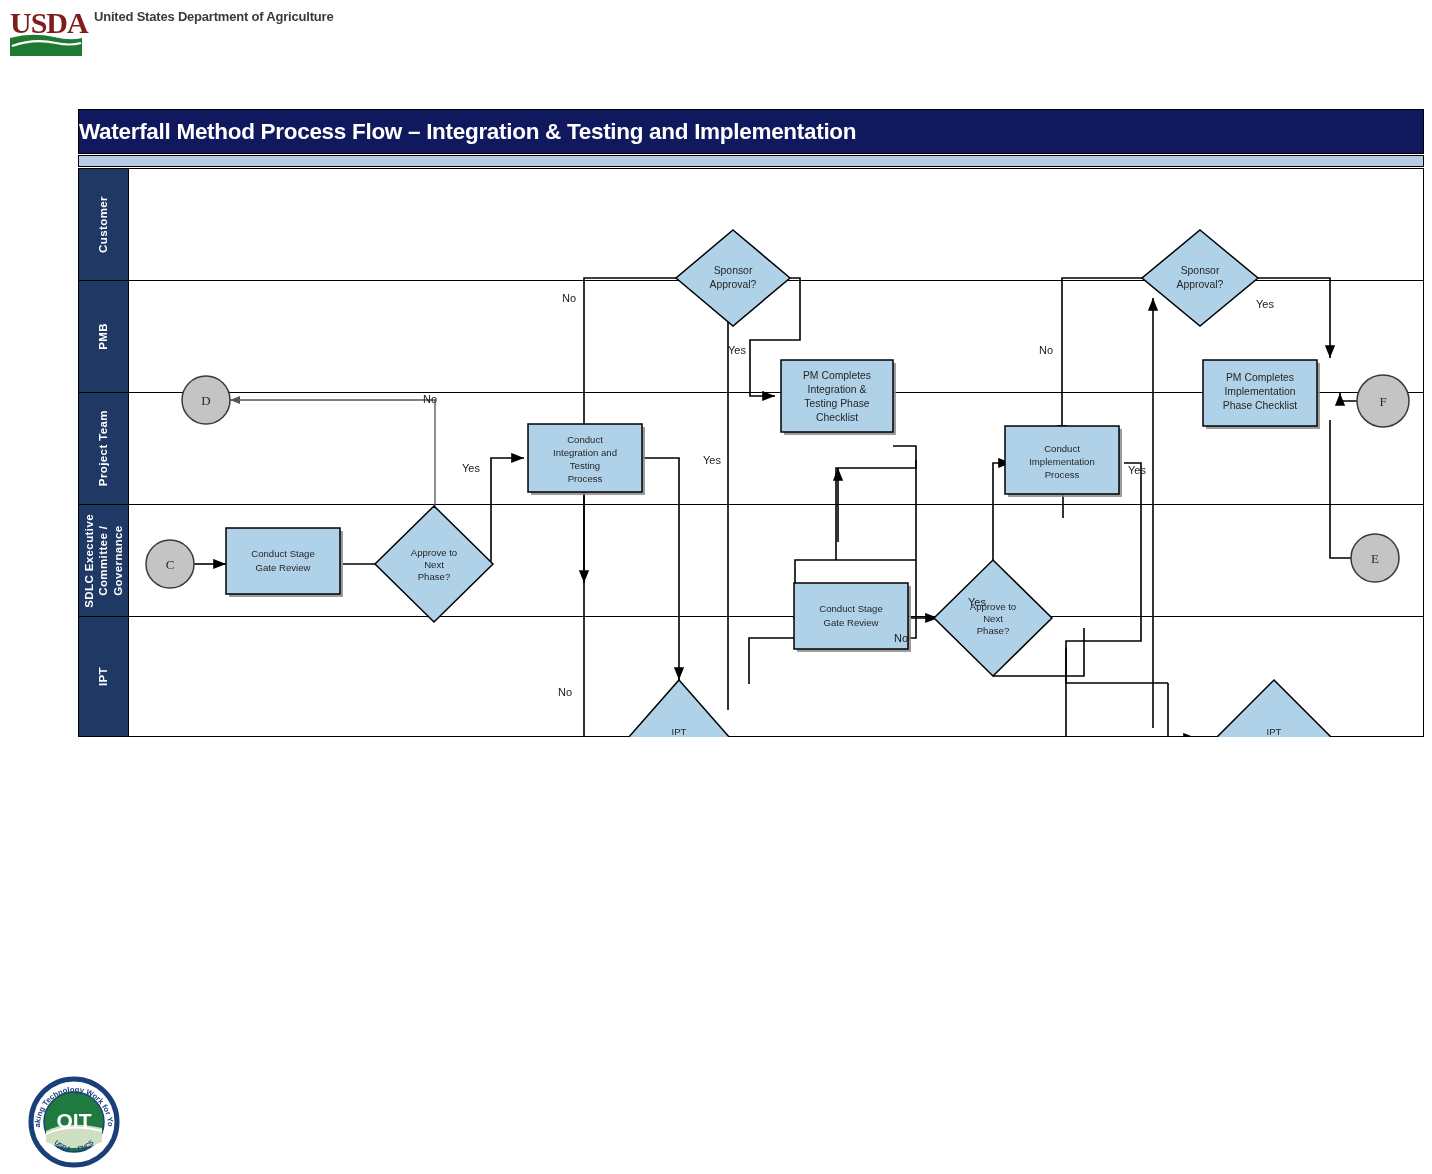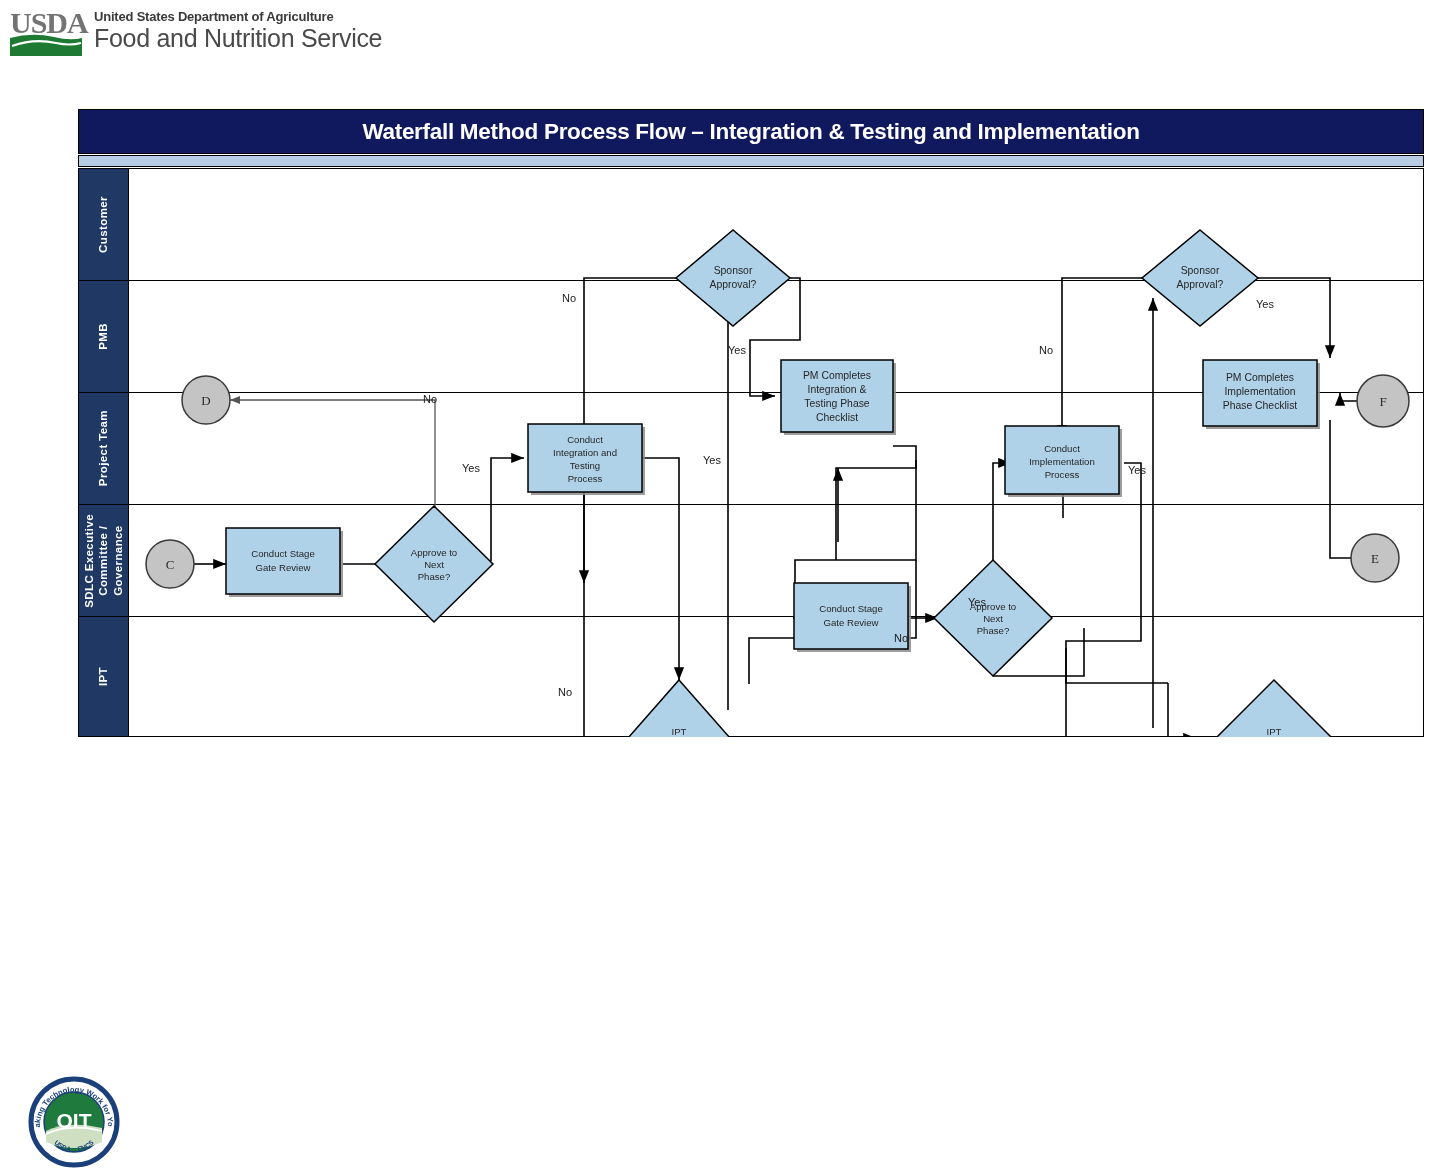--- a/index.html
+++ b/index.html
@@ -1,29 +1,29 @@
 <!DOCTYPE html>
 <html><head>
 <meta charset="utf-8">
 <style>
   html,body{margin:0;padding:0;background:#ffffff;}
   body{width:1432px;height:1174px;font-family:"Liberation Sans",sans-serif;position:relative;overflow:hidden;}
 
   
   #usda-header{position:absolute;left:10px;top:8px;display:flex;align-items:flex-start;}
   #usda-mark{position:relative;width:72px;height:48px;margin-right:12px;}
-  #usda-word{font-family:"Liberation Serif",serif;font-weight:bold;font-size:30px;letter-spacing:-1px;color:#737373;line-height:1;text-align:center;}
+  #usda-word{font-family:"Liberation Serif",serif;font-weight:bold;font-size:30px;letter-spacing:-1px;color:#7f1d1d;line-height:1;text-align:center;}
   #usda-swoosh{position:absolute;left:0;top:26px;width:72px;height:22px;}
   #usda-text{padding-top:2px;}
   #usda-line1{font-size:13px;color:#3a3a3a;font-weight:bold;letter-spacing:-0.2px;line-height:1.15;}
   #usda-line2{font-size:25px;color:#4a4a4a;letter-spacing:-0.3px;line-height:1.15;margin-top:-1px;}
 
   
   #diagram{position:absolute;left:78px;top:109px;width:1346px;height:628px;}
-  #title-bar{position:absolute;left:0;top:0;width:100%;height:45px;background:#10185e;border:1px solid #000;box-sizing:border-box;display:flex;align-items:center;justify-content:center;}
+  #title-bar{position:absolute;left:0;top:0;width:100%;height:45px;background:#10185e;border:1px solid #000;box-sizing:border-box;display:flex;align-items:center;justify-content:flex-start;}
   #title-text{color:#ffffff;font-size:22.5px;font-weight:bold;letter-spacing:-0.3px;white-space:nowrap;}
   #sub-bar{position:absolute;left:0;top:46px;width:100%;height:12px;background:#b6cde4;border:1px solid #000;box-sizing:border-box;}
 
   #lanes{position:absolute;left:0;top:59px;width:100%;height:569px;border:1px solid #000;box-sizing:border-box;background:#fff;}
   .lane{position:absolute;left:0;width:100%;box-sizing:border-box;border-bottom:1px solid #000;}
   .lane.last{border-bottom:none;}
   .lane-header{position:absolute;left:0;top:0;width:50px;height:100%;background:#1f3864;border-right:1px solid #000;box-sizing:border-box;display:flex;align-items:center;justify-content:center;overflow:hidden;}
   .lane-label{color:#ffffff;font-size:11.5px;font-weight:bold;letter-spacing:0.4px;writing-mode:vertical-rl;transform:rotate(180deg);text-align:center;line-height:1.25;white-space:pre-line;}
 
   
@@ -48,21 +48,20 @@
 <div id="usda-header">
   <div id="usda-mark">
     <div id="usda-word">USDA</div>
     <svg id="usda-swoosh" viewBox="0 0 72 22">
       <path d="M0 4 Q22 -2 44 3 Q60 7 72 4 L72 22 L0 22 Z" fill="#1e7a33"></path>
       <path d="M2 12 Q24 4 46 9 Q60 12 71 9" fill="none" stroke="#ffffff" stroke-width="2.2"></path>
     </svg>
   </div>
   <div id="usda-text">
     <div id="usda-line1">United States Department of Agriculture</div>
-    <div id="usda-line2">Food and Nutrition Service</div>
   </div>
 </div>
 
 <div id="diagram">
 
   <div id="title-bar">
     <span id="title-text">Waterfall Method Process Flow – Integration &amp; Testing and Implementation</span>
   </div>
   <div id="sub-bar"></div>
 

